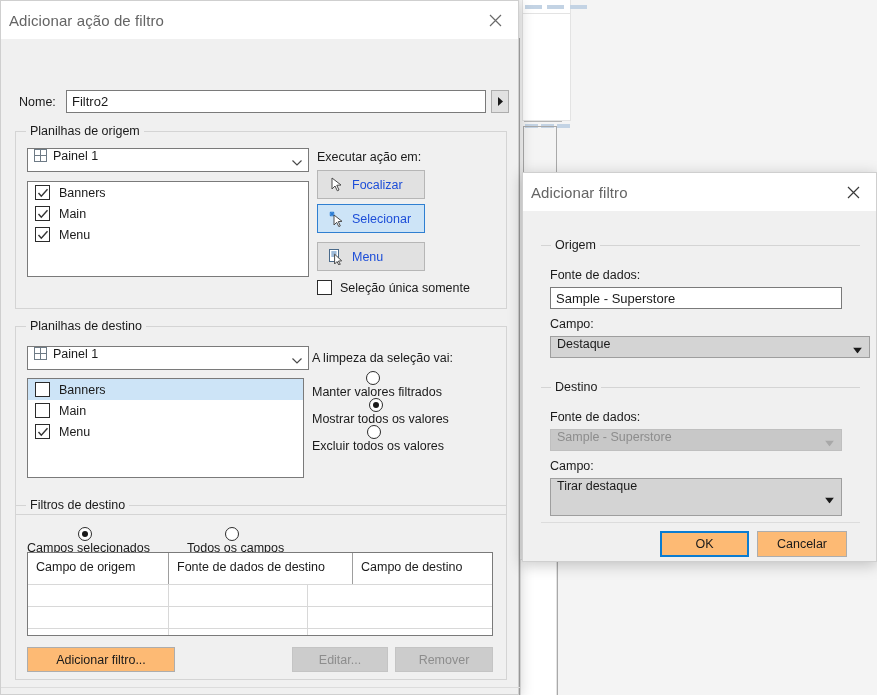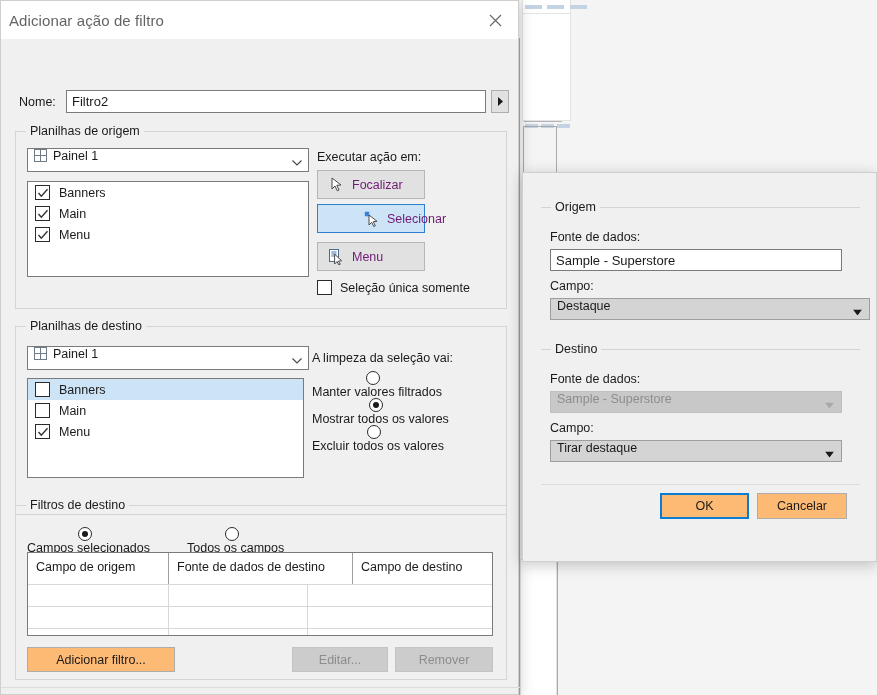--- a/index.html
+++ b/index.html
@@ -137,24 +137,24 @@
     position:relative;
   }
   .cb svg { position:absolute; left:1px; top:1px; }
 
   .actbtn {
     position:absolute;
     background:#e1e1e1;
     border:1px solid #b6b6b6;
     display:flex; align-items:center;
     font-size:12.5px;
-    color:#701a75;
+    color:#1d4ed8;
     text-align:right;
   }
-  .actbtn.on { background:#cde4f7; border:1px solid #2f7fd1;padding-left:35px; }
+  .actbtn.on { background:#cde4f7; border:1px solid #2f7fd1; }
   .actbtn .aicon { width:22px; margin-left:8px; flex:0 0 auto; display:flex; align-items:center; justify-content:center; }
   .actbtn .atext { margin-left:4px; }
 
   .radio-row { position:absolute; display:flex; align-items:center; font-size:12.5px; white-space:nowrap;flex-direction:column; }
   .radio {
     width:14px; height:14px; border-radius:50%;
     border:1px solid #2b2b2b; background:#fff;
     margin-right:8px; flex:0 0 auto;
     position:relative;
   }
@@ -424,20 +424,28 @@
     <div class="btn disabled" style="left:291px; top:608px; width:96px; height:25px;">Editar...</div>
     <div class="btn disabled" style="left:394px; top:608px; width:98px; height:25px;">Remover</div>
 
     <div class="hr-sep" style="left:0px; top:648px; width:519px;"></div>
 
   </div>
 </div>
 
 <div class="dialog" style="left:522px; top:172px; width:355px; height:390px;">
 
+  <div class="dlg-titlebar">
+    <span class="dlg-title">Adicionar filtro</span>
+    <div class="dlg-close">
+      <svg width="13" height="13" viewBox="0 0 13 13">
+          <path d="M1 1 L12 12 M12 1 L1 12" stroke="#3a3a3a" stroke-width="1.2" fill="none"></path>
+        </svg>
+    </div>
+  </div>
 
   <div class="dlg-body" style="height:352px;">
 
     <div class="groupbox" style="left:18px; top:34px; width:319px; height:112px; border-top:1px solid #d4d4d4; border-left:none; border-right:none; border-bottom:none;">
       <span class="groupbox-label">Origem</span>
     </div>
 
     <span class="lbl" style="left:27px; top:57px;">Fonte de dados:</span>
     <div class="textinput" style="left:27px; top:76px; width:292px; height:22px;">Sample - Superstore</div>
 
@@ -459,21 +467,21 @@
     <div class="combo combo-disabled-light" style="left:27px; top:218px; width:292px; height:22px;">
       <span>Sample - Superstore</span>
       <span class="combo-chev">
         <svg width="9" height="6" viewBox="0 0 9 6">
             <path d="M0 0 L9 0 L4.5 6 Z" fill="#a8a8a8"></path>
           </svg>
       </span>
     </div>
 
     <span class="lbl" style="left:27px; top:248px;">Campo:</span>
-    <div class="combo combo-grey" style="left:27px; top:267px; width:292px; height:22px;">
+    <div class="combo combo-grey" style="left:27px; top:267px; width:292px; height:38px;">
       <span>Tirar destaque</span>
       <span class="combo-chev">
         <svg width="9" height="6" viewBox="0 0 9 6">
             <path d="M0 0 L9 0 L4.5 6 Z" fill="#1a1a1a"></path>
           </svg>
       </span>
     </div>
 
     <div class="hr-sep" style="left:18px; top:311px; width:319px;"></div>
 

